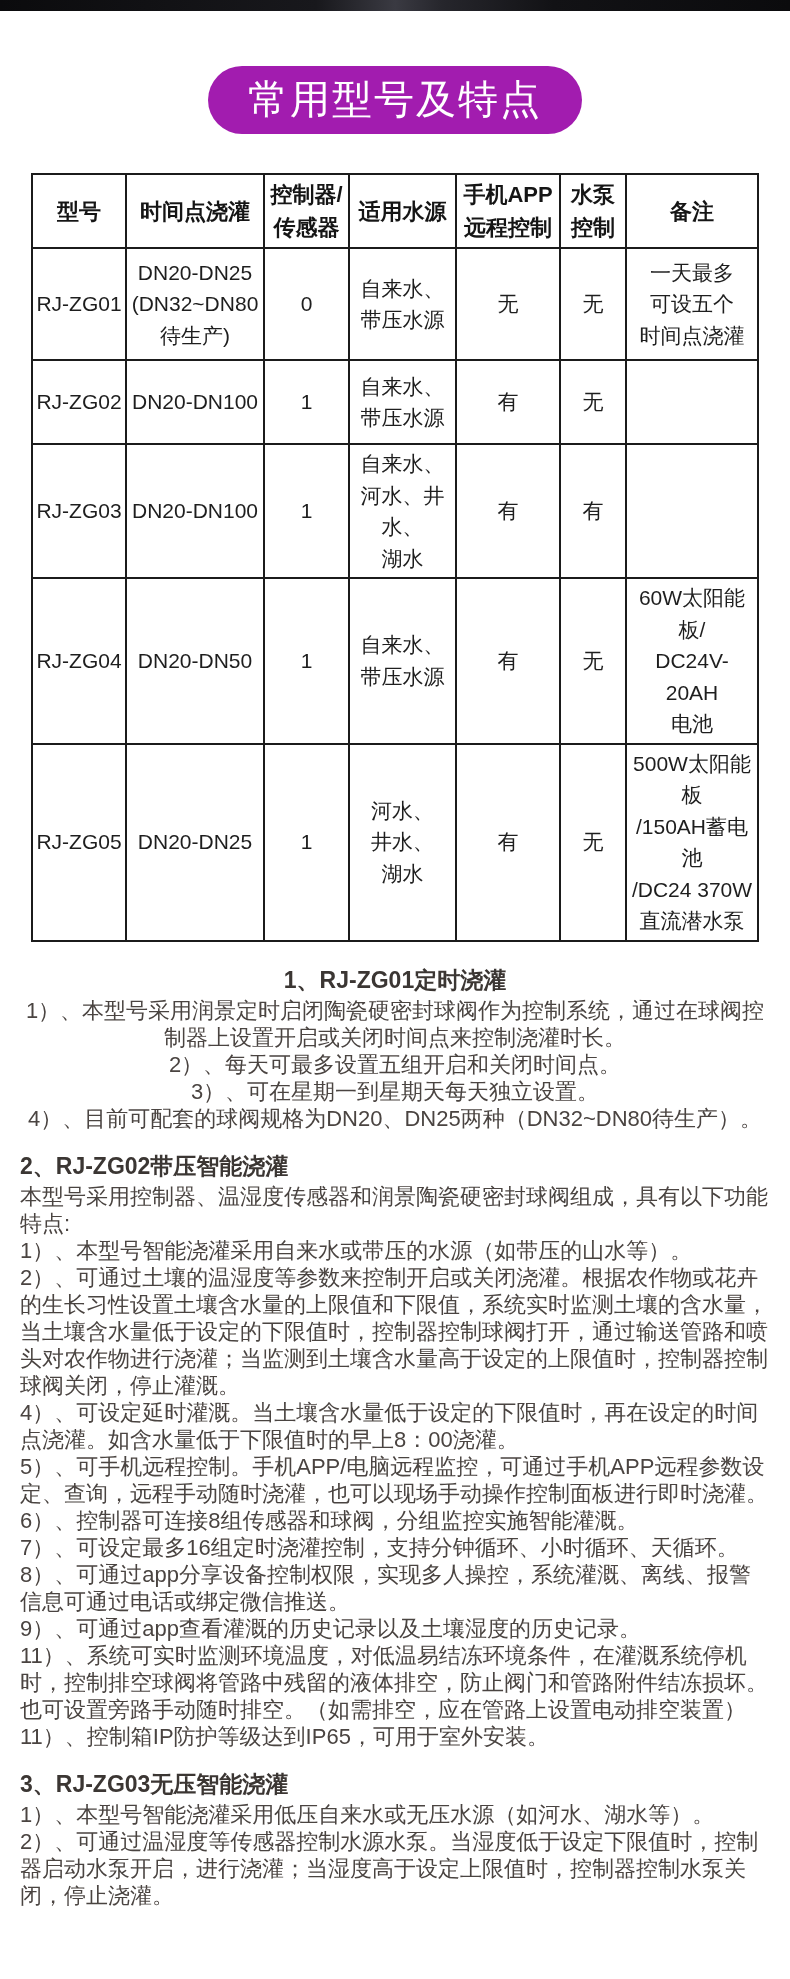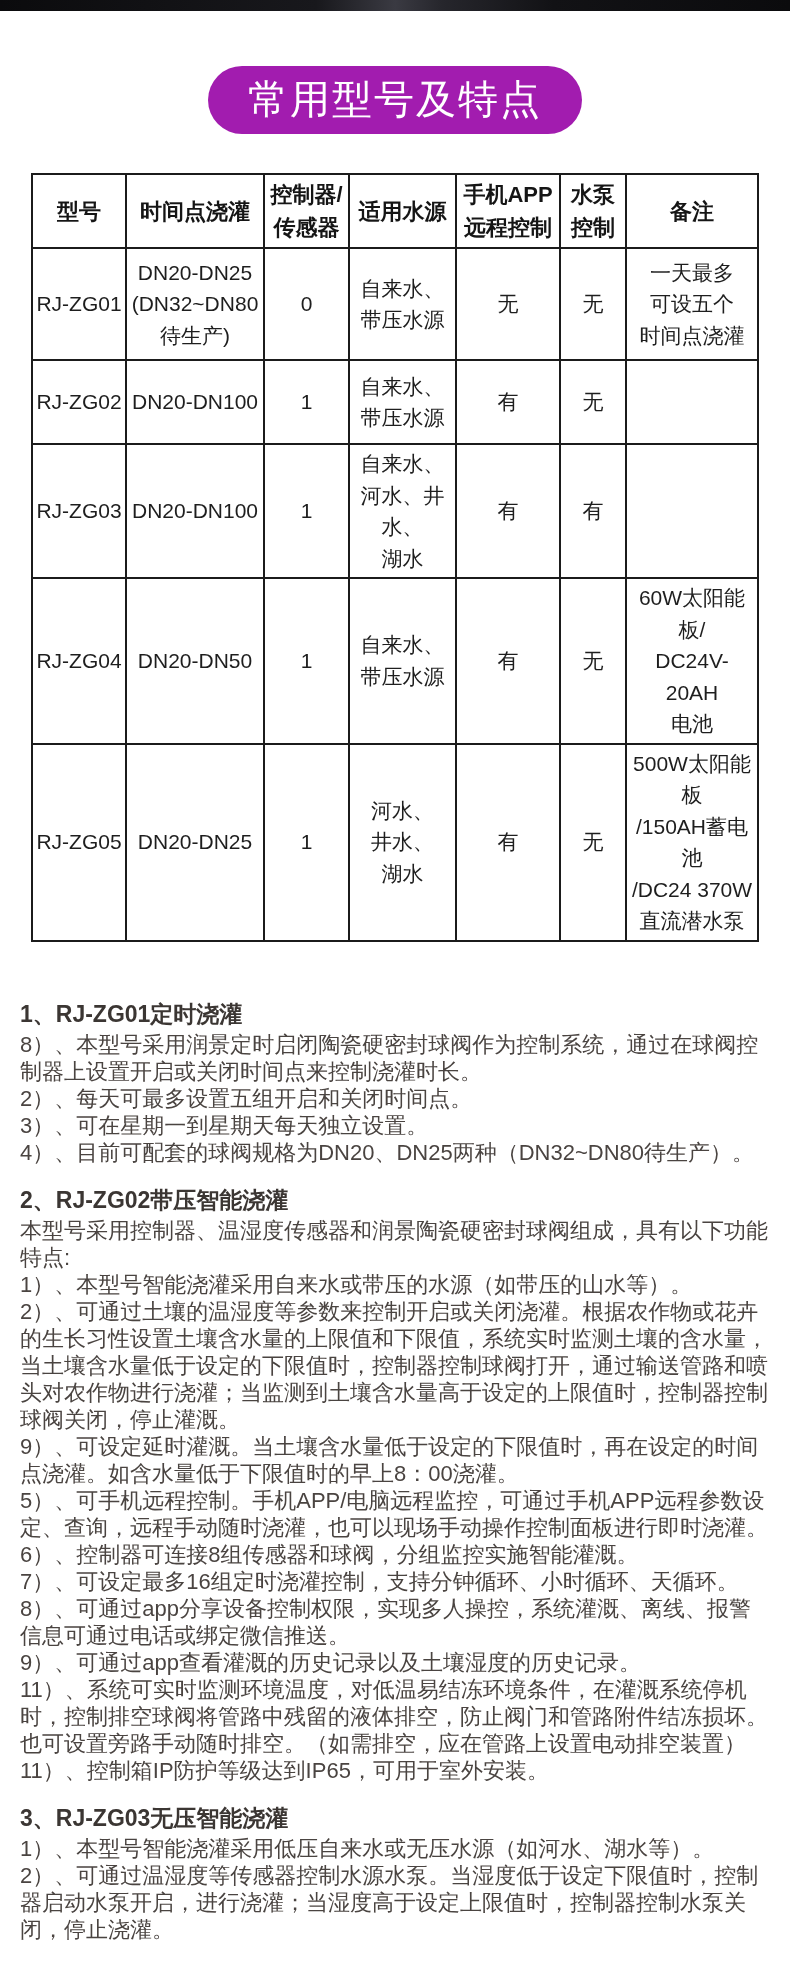--- a/index.html
+++ b/index.html
@@ -24,21 +24,21 @@
   tr.hrow{height:68px;}
   tr.r1{height:112px;}
   tr.r2{height:84px;}
   tr.r3{height:104px;}
   tr.r4{height:116px;}
   tr.r5{height:144px;}
 
   
   .sections{padding:0 20px 26px 20px;color:#4a4441;font-size:22px;line-height:27px;}
   .sections section{margin-top:20px;}
-  .sections section.first{margin-top:58px;}
+  .sections section.first{margin-top:24px;text-align:center;}
   .sections h3{font-size:23px;color:#3b3633;margin:0 0 3px 0;font-weight:bold;line-height:28px;}
   .sections p{margin:0;}
 </style>
 </head>
 <body>
 
 <div class="page">
 
   <div class="top-bar"></div>
 
@@ -134,32 +134,32 @@
 /DC24 370W
 直流潜水泵</td>
       </tr>
     </tbody>
   </table>
 
   <div class="sections">
 
     <section class="first">
       <h3>1、RJ-ZG01定时浇灌</h3>
-      <p>8）、本型号采用润景定时启闭陶瓷硬密封球阀作为控制系统，通过在球阀控制器上设置开启或关闭时间点来控制浇灌时长。</p>
+      <p>1）、本型号采用润景定时启闭陶瓷硬密封球阀作为控制系统，通过在球阀控制器上设置开启或关闭时间点来控制浇灌时长。</p>
       <p>2）、每天可最多设置五组开启和关闭时间点。</p>
       <p>3）、可在星期一到星期天每天独立设置。</p>
       <p>4）、目前可配套的球阀规格为DN20、DN25两种（DN32~DN80待生产）。</p>
     </section>
 
     <section>
       <h3>2、RJ-ZG02带压智能浇灌</h3>
       <p>本型号采用控制器、温湿度传感器和润景陶瓷硬密封球阀组成，具有以下功能特点:</p>
       <p>1）、本型号智能浇灌采用自来水或带压的水源（如带压的山水等）。</p>
       <p>2）、可通过土壤的温湿度等参数来控制开启或关闭浇灌。根据农作物或花卉的生长习性设置土壤含水量的上限值和下限值，系统实时监测土壤的含水量，当土壤含水量低于设定的下限值时，控制器控制球阀打开，通过输送管路和喷头对农作物进行浇灌；当监测到土壤含水量高于设定的上限值时，控制器控制球阀关闭，停止灌溉。</p>
-      <p>9）、可设定延时灌溉。当土壤含水量低于设定的下限值时，再在设定的时间点浇灌。如含水量低于下限值时的早上8：00浇灌。</p>
+      <p>4）、可设定延时灌溉。当土壤含水量低于设定的下限值时，再在设定的时间点浇灌。如含水量低于下限值时的早上8：00浇灌。</p>
       <p>5）、可手机远程控制。手机APP/电脑远程监控，可通过手机APP远程参数设定、查询，远程手动随时浇灌，也可以现场手动操作控制面板进行即时浇灌。</p>
       <p>6）、控制器可连接8组传感器和球阀，分组监控实施智能灌溉。</p>
       <p>7）、可设定最多16组定时浇灌控制，支持分钟循环、小时循环、天循环。</p>
       <p>8）、可通过app分享设备控制权限，实现多人操控，系统灌溉、离线、报警信息可通过电话或绑定微信推送。</p>
       <p>9）、可通过app查看灌溉的历史记录以及土壤湿度的历史记录。</p>
       <p>11）、系统可实时监测环境温度，对低温易结冻环境条件，在灌溉系统停机时，控制排空球阀将管路中残留的液体排空，防止阀门和管路附件结冻损坏。也可设置旁路手动随时排空。（如需排空，应在管路上设置电动排空装置）</p>
       <p>11）、控制箱IP防护等级达到IP65，可用于室外安装。</p>
     </section>
 
     <section>

